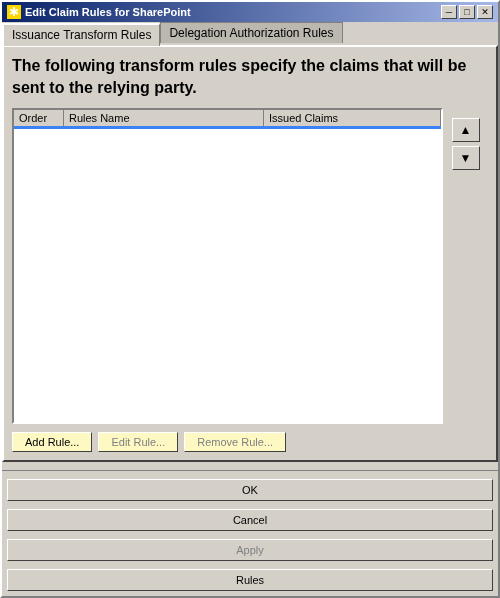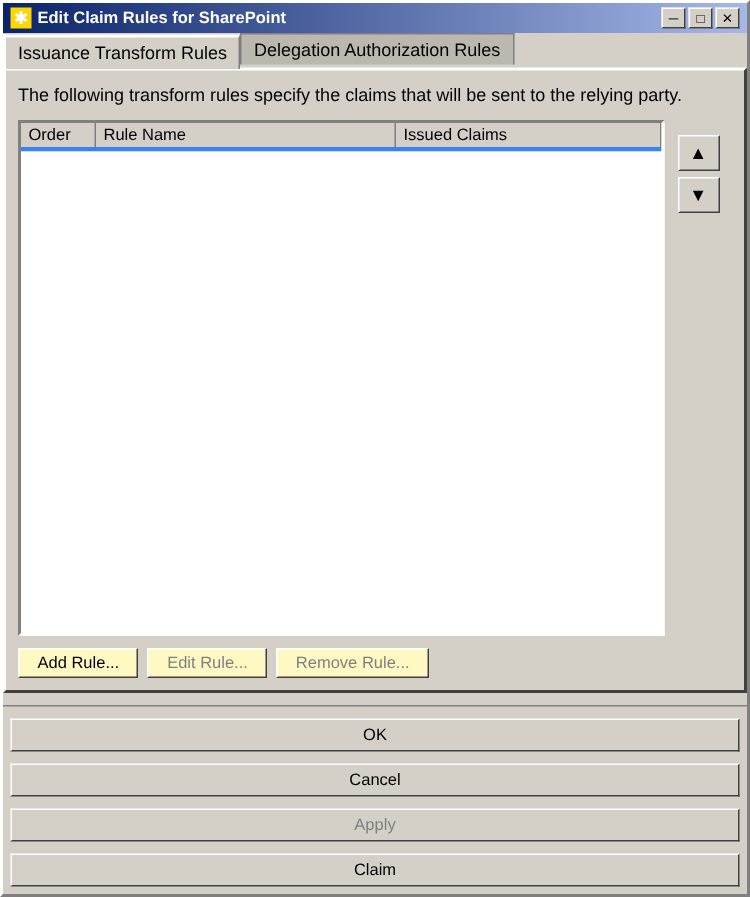--- a/index.html
+++ b/index.html
@@ -131,24 +131,25 @@
       border-left-color: #ffffff;
       border-right-color: #404040;
       border-bottom-color: #404040;
       flex: 1;
       display: flex;
       flex-direction: column;
       padding: 8px;
     }
 
     .description-text {
-      font-size: 12px;
+      font-size: 16px;
       color: #000;
       margin-bottom: 8px;
       line-height: 1.4;
+      font-weight: bold;
     }
 
     
     .table-container {
       flex: 1;
       border: 2px solid;
       border-top-color: #808080;
       border-left-color: #808080;
       border-right-color: #ffffff;
       border-bottom-color: #ffffff;
@@ -316,21 +317,21 @@
 
     <div class="tab-content">
       <p class="description-text">The following transform rules specify the claims that will be sent to the relying party.</p>
 
       <div class="main-area">
 
         <div class="table-area">
           <div class="table-container">
             <div class="table-header">
               <div class="col-header col-order">Order</div>
-              <div class="col-header col-rulename">Rule Name</div>
+              <div class="col-header col-rulename">Rules Name</div>
               <div class="col-header col-issuedclaims">Issued Claims</div>
             </div>
             <div class="table-body"></div>
           </div>
 
           <div class="rule-buttons">
             <button class="rule-btn">Add Rule...</button>
             <button class="rule-btn disabled" disabled="">Edit Rule...</button>
             <button class="rule-btn disabled" disabled="">Remove Rule...</button>
           </div>
@@ -344,16 +345,16 @@
             <span>▼</span>
           </button>
         </div>
       </div>
     </div>
 
     <div class="bottom-bar">
       <button class="bottom-btn">OK</button>
       <button class="bottom-btn">Cancel</button>
       <button class="bottom-btn disabled" disabled="">Apply</button>
-      <button class="bottom-btn">Claim</button>
+      <button class="bottom-btn">Rules</button>
     </div>
   </div>
 </div>
 
 </body></html>

